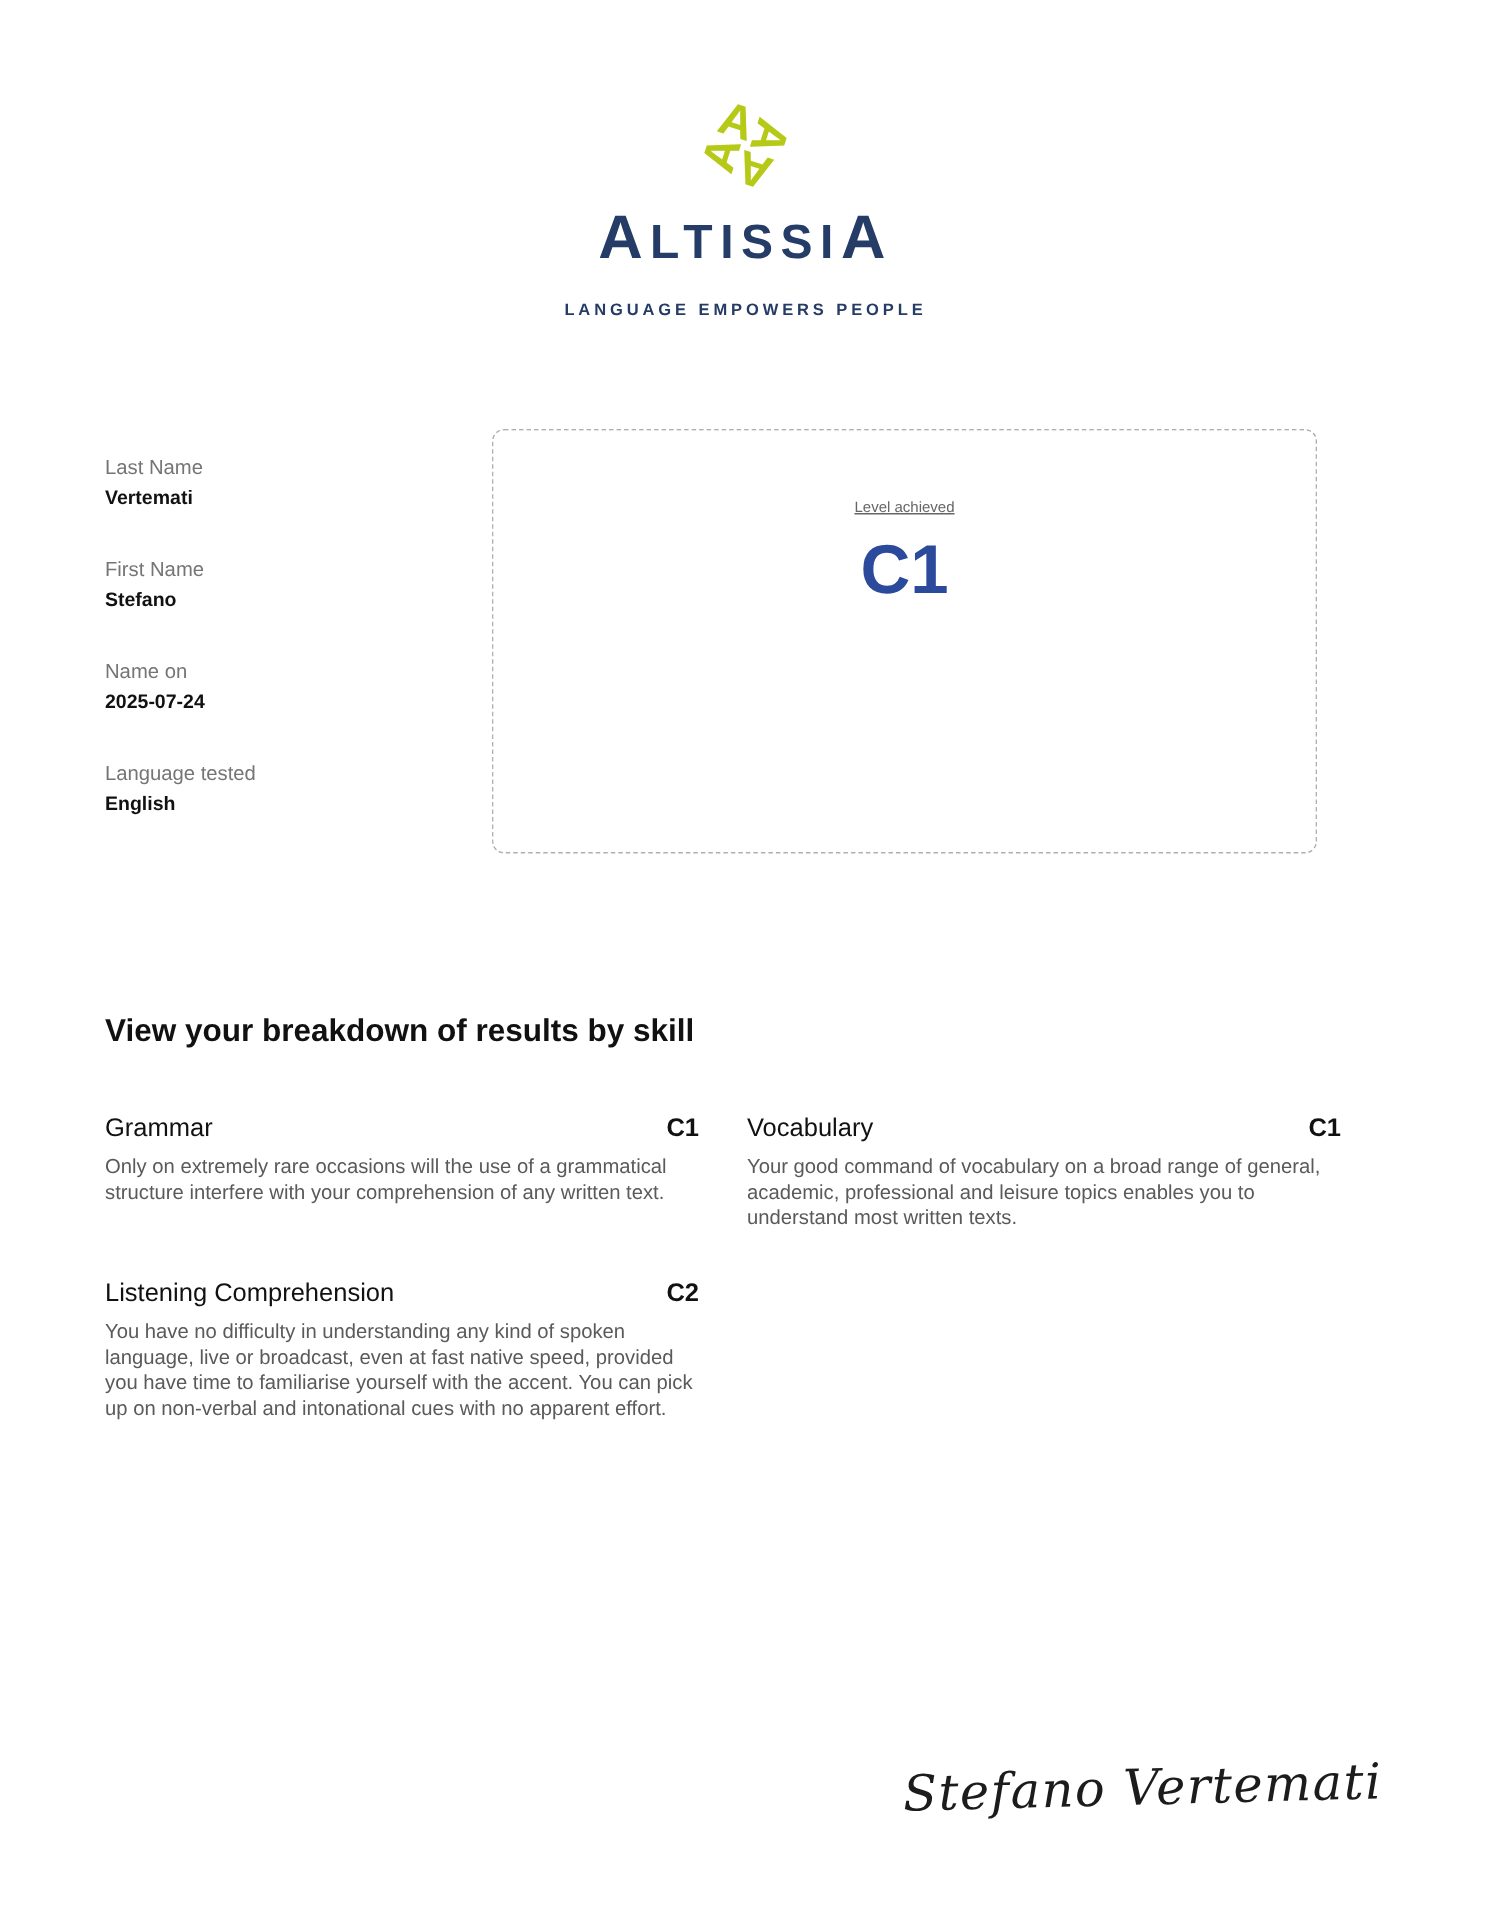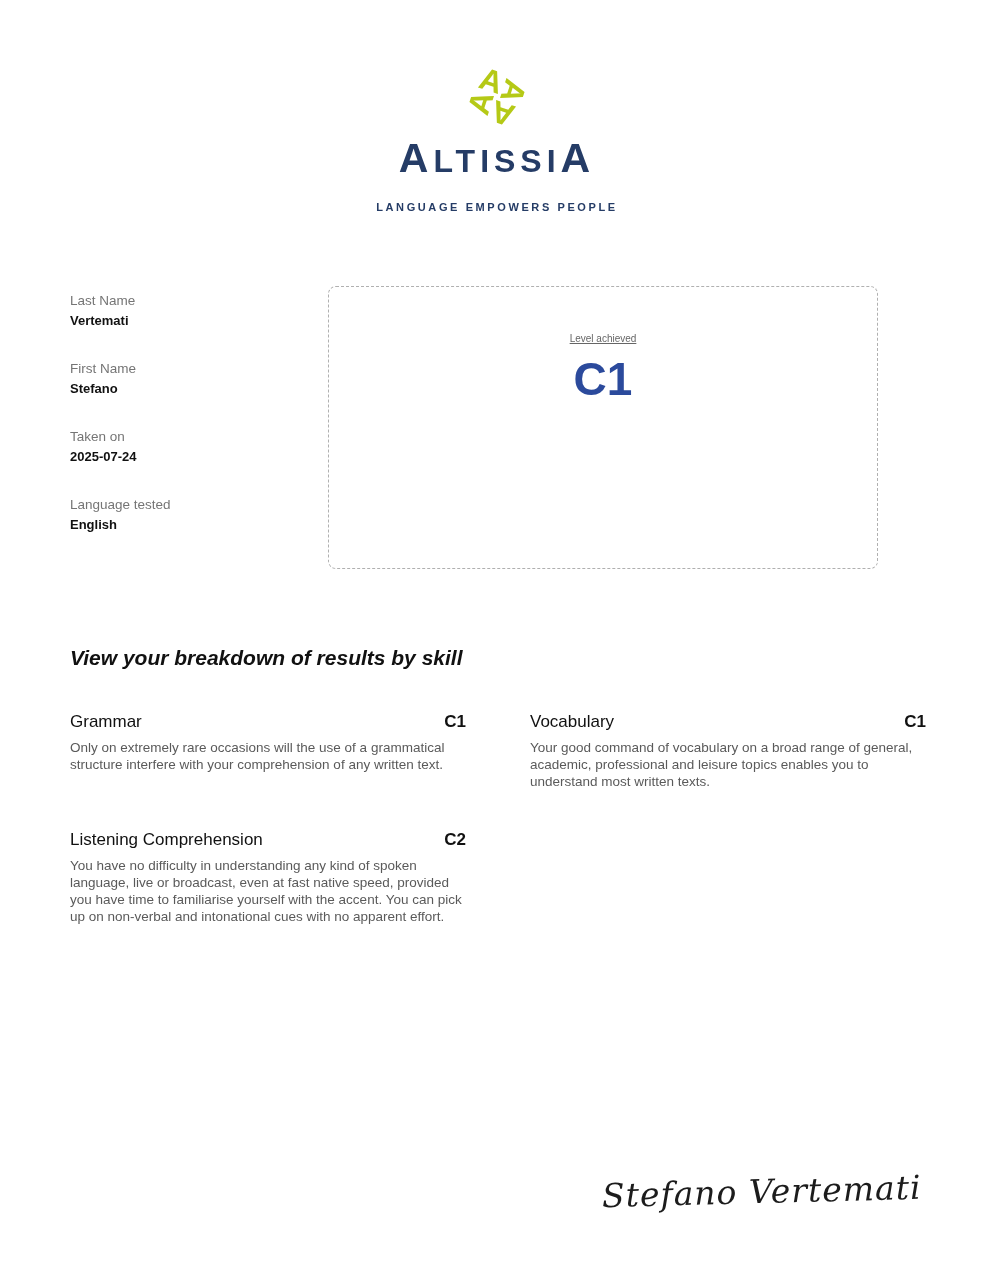--- a/index.html
+++ b/index.html
@@ -39,21 +39,21 @@
     margin-top: 38px;
     text-align: center;
     font-size: 25px;
     font-weight: bold;
     color: #121212;
   }
 
   
   .info { position: relative; height: 283px; margin-top: 73px; }
 
-  .candidate { position: absolute; left: 70px; top: 7px; }
+  .candidate { position: absolute; left: 70px; top: 18px; }
   .field { margin-bottom: 33px; }
   .field-label { font-size: 13.5px; color: #757575; margin-bottom: 5px; }
   .field-value { font-size: 13px; font-weight: bold; color: #111111; }
 
   .level-box {
     position: absolute;
     left: 328px; top: 0;
     width: 550px; height: 283px;
     border: 1px dashed #b0b0b0;
     border-radius: 8px;
@@ -64,32 +64,32 @@
   .lb-desc {
     width: 472px;
     margin: 30px auto 0;
     font-size: 17.5px;
     line-height: 26px;
     color: #222222;
   }
 
   
   .breakdown-heading {
-    margin: 77px 0 0 70px;
+    margin: 107px 0 0 70px;
     font-size: 21px;
     font-weight: bold;
     color: #111111;
-    font-style: italic;
   }
   .skills {
     display: grid;
     grid-template-columns: 396px 396px;
     column-gap: 64px;
     row-gap: 40px;
     margin: 42px 0 0 70px;
+    gap: 32px;
   }
   .skill-head { display: flex; justify-content: space-between; align-items: baseline; }
   .skill-name { font-size: 17px; color: #111111; }
   .skill-level { font-size: 17px; font-weight: bold; color: #111111; }
   .skill-desc { margin-top: 7px; font-size: 13.5px; line-height: 17px; color: #5a5a5a; }
 
   
   .signature {
     position: absolute;
     top: 1172px;
@@ -128,21 +128,21 @@
     <div class="candidate">
       <div class="field">
         <div class="field-label">Last Name</div>
         <div class="field-value">Vertemati</div>
       </div>
       <div class="field">
         <div class="field-label">First Name</div>
         <div class="field-value">Stefano</div>
       </div>
       <div class="field">
-        <div class="field-label">Taken on</div>
+        <div class="field-label">Name on</div>
         <div class="field-value">2025-07-24</div>
       </div>
       <div class="field">
         <div class="field-label">Language tested</div>
         <div class="field-value">English</div>
       </div>
     </div>
 
     <div class="level-box">
       <div class="lb-label">Level achieved</div>

